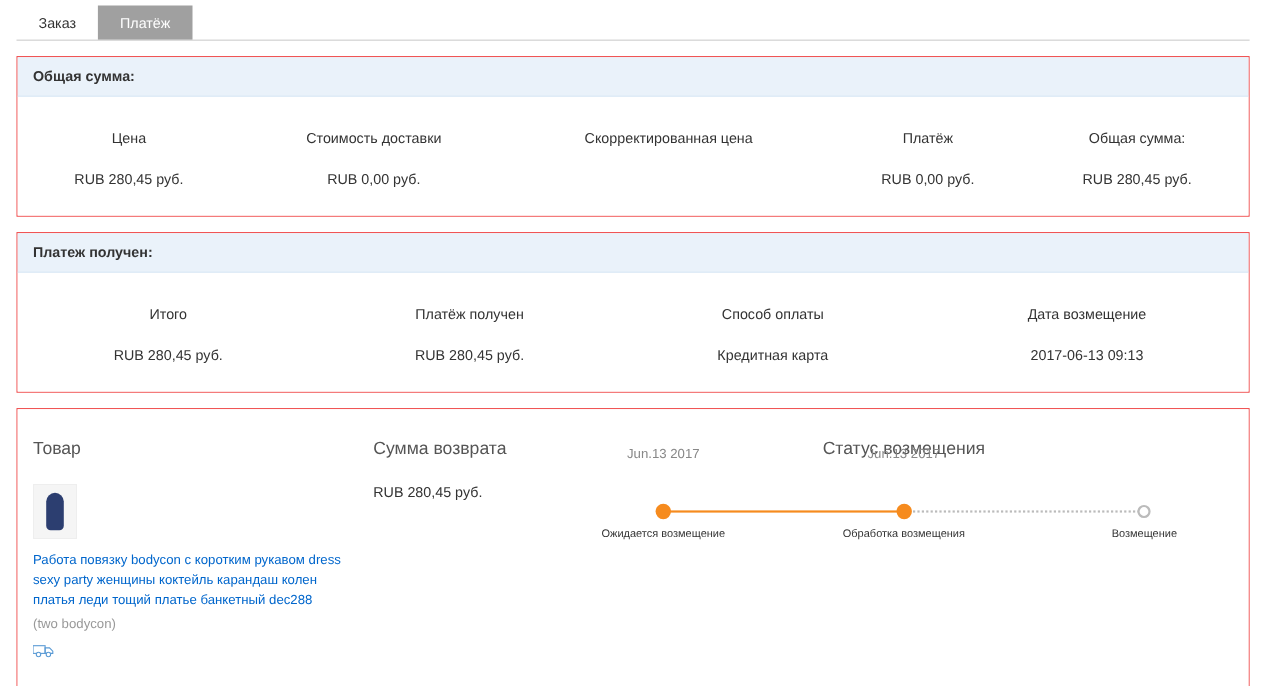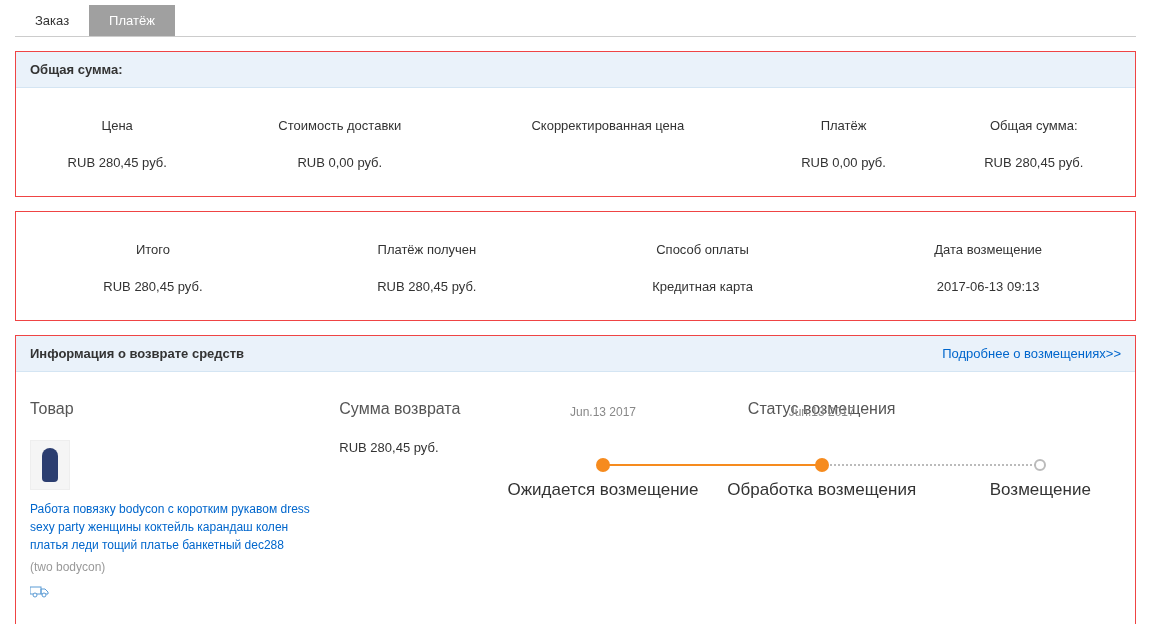--- a/index.html
+++ b/index.html
@@ -34,21 +34,21 @@
     .timeline { position: relative; padding: 20px 30px 10px 30px; }
     .timeline-track { position: relative; height: 8px; margin: 30px 0 12px 0; }
     .timeline-line { position: absolute; top: 4px; left: 0; right: 0; height: 2px; }
     .seg { position: absolute; top: 0; height: 2px; }
     .seg.filled { background: #f68b1e; }
     .seg.dashed { border-top: 2px dotted #bbb; top: 0; height: 0; }
     .dot { position: absolute; width: 14px; height: 14px; border-radius: 50%; top: -2px; transform: translateX(-50%); }
     .dot.filled { background: #f68b1e; }
     .dot.empty { background: #fff; border: 2px solid #bbb; width: 12px; height: 12px; top: -1px; }
     .timeline-labels { position: relative; height: 18px; }
-    .tlabel { position: absolute; transform: translateX(-50%); font-size: 17px; color: #333; white-space: nowrap; }
+    .tlabel { position: absolute; transform: translateX(-50%); font-size: 10px; color: #333; white-space: nowrap; }
     .timeline-dates { position: relative; height: 18px; margin-top: -55px; margin-bottom: 37px; }
     .tdate { position: absolute; transform: translateX(-50%); font-size: 12px; color: #888; white-space: nowrap; }
   </style>
 </head>
 <body>
 
 <div class="tabs">
   <div class="tab">Заказ</div>
   <div class="tab active">Платёж</div>
 </div>
@@ -75,20 +75,23 @@
           <td></td>
           <td>RUB 0,00 руб.</td>
           <td>RUB 280,45 руб.</td>
         </tr>
       </tbody>
     </table>
   </div>
 </div>
 
 <div class="panel">
+  <div class="panel-header">
+    <span>Платеж получен:</span>
+  </div>
   <div class="panel-body">
     <table class="data-table">
       <thead>
         <tr>
           <th>Итого</th>
           <th>Платёж получен</th>
           <th>Способ оплаты</th>
           <th>Дата возмещение</th>
         </tr>
       </thead>
@@ -98,24 +101,20 @@
           <td>RUB 280,45 руб.</td>
           <td>Кредитная карта</td>
           <td>2017-06-13 09:13</td>
         </tr>
       </tbody>
     </table>
   </div>
 </div>
 
 <div class="panel">
-  <div class="panel-header">
-    <span>Информация о возврате средств</span>
-    <a class="link" href="#">Подробнее о возмещениях&gt;&gt;</a>
-  </div>
   <div class="panel-body">
     <table class="refund-table">
       <thead class="refund-header">
         <tr>
           <th style="width:28%; padding-left:14px;">Товар</th>
           <th style="width:16%;">Сумма возврата</th>
           <th style="width:56%; text-align:center;">Статус возмещения</th>
         </tr>
       </thead>
       <tbody>

